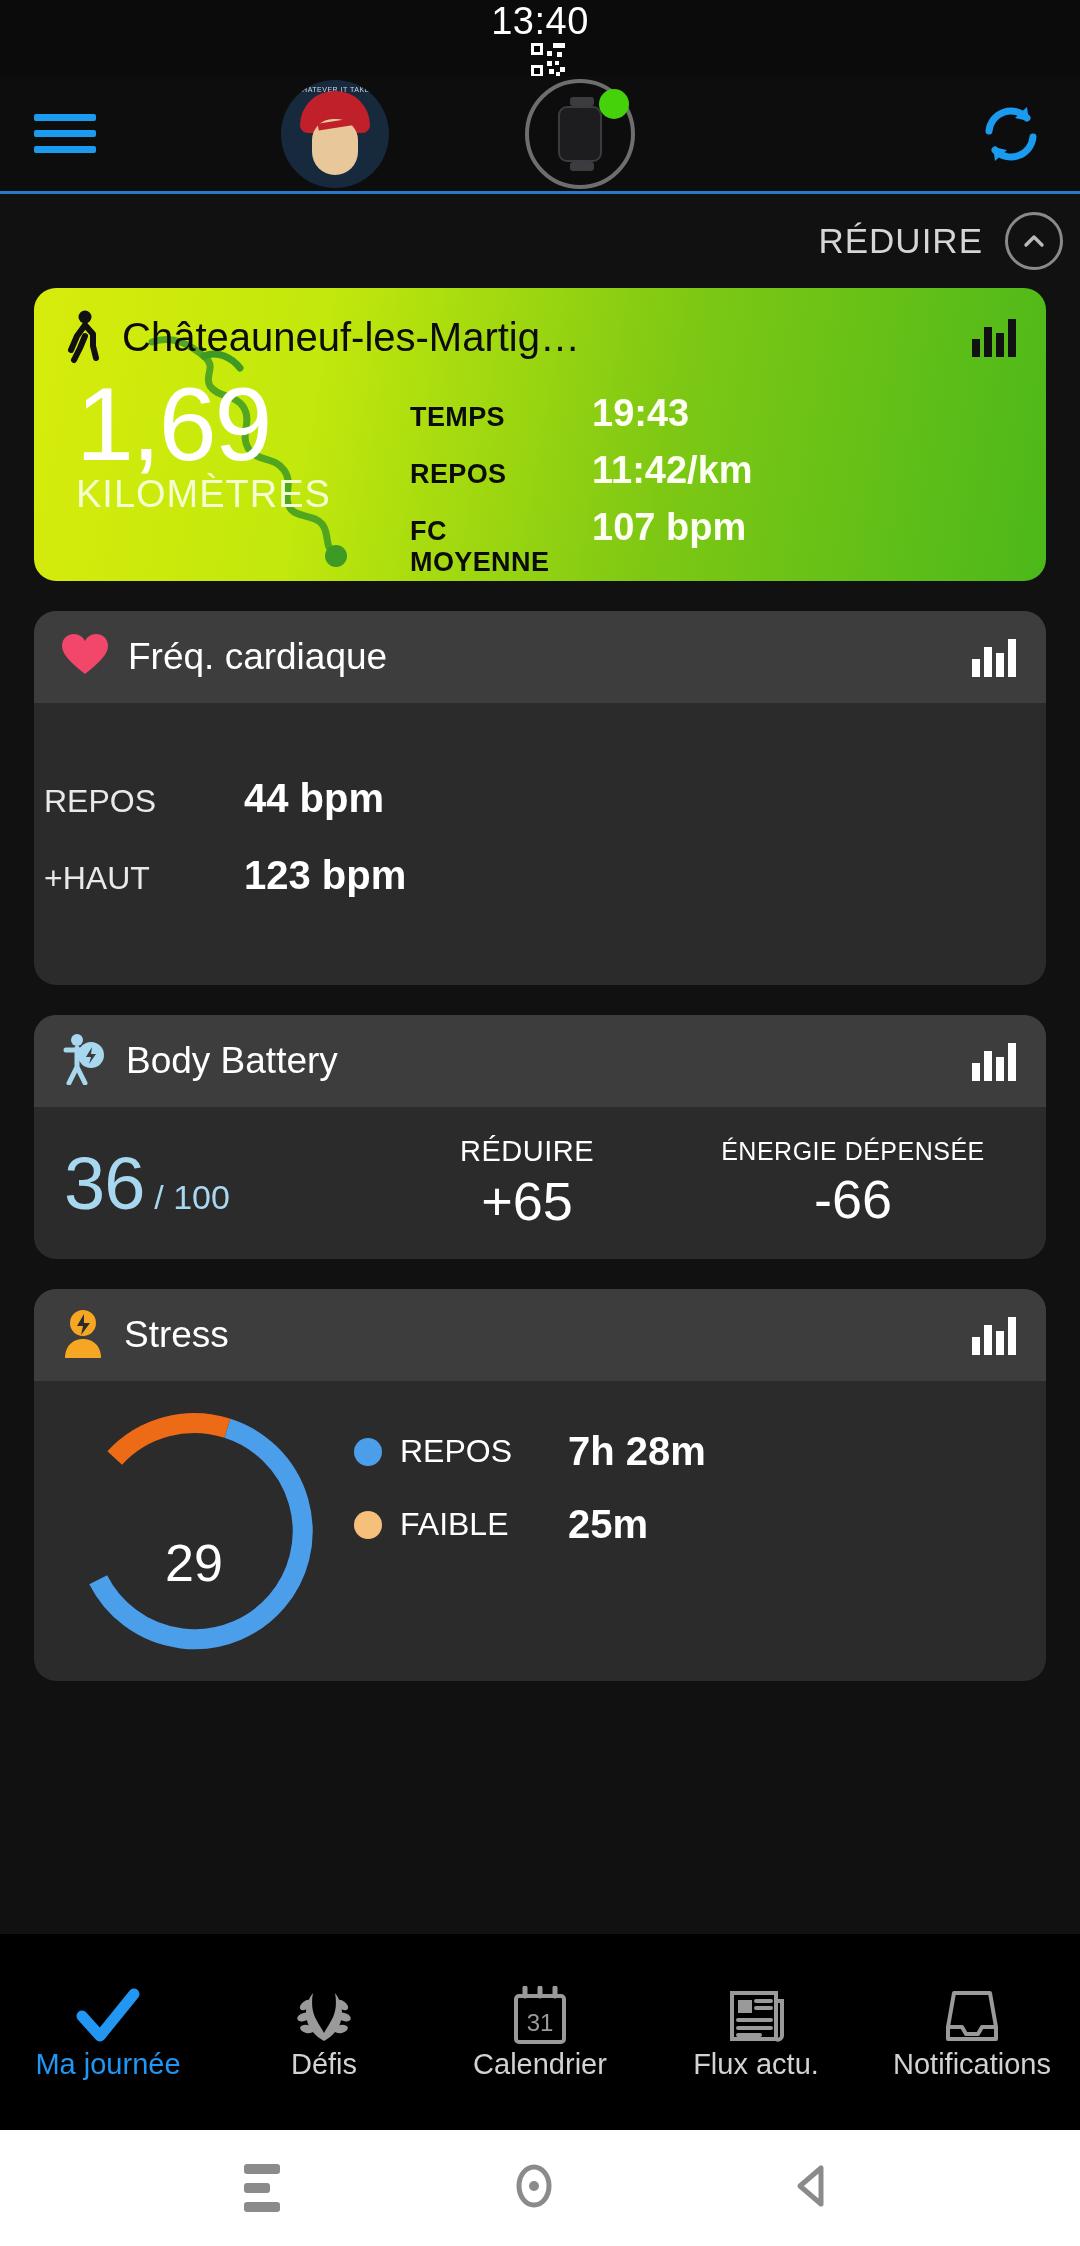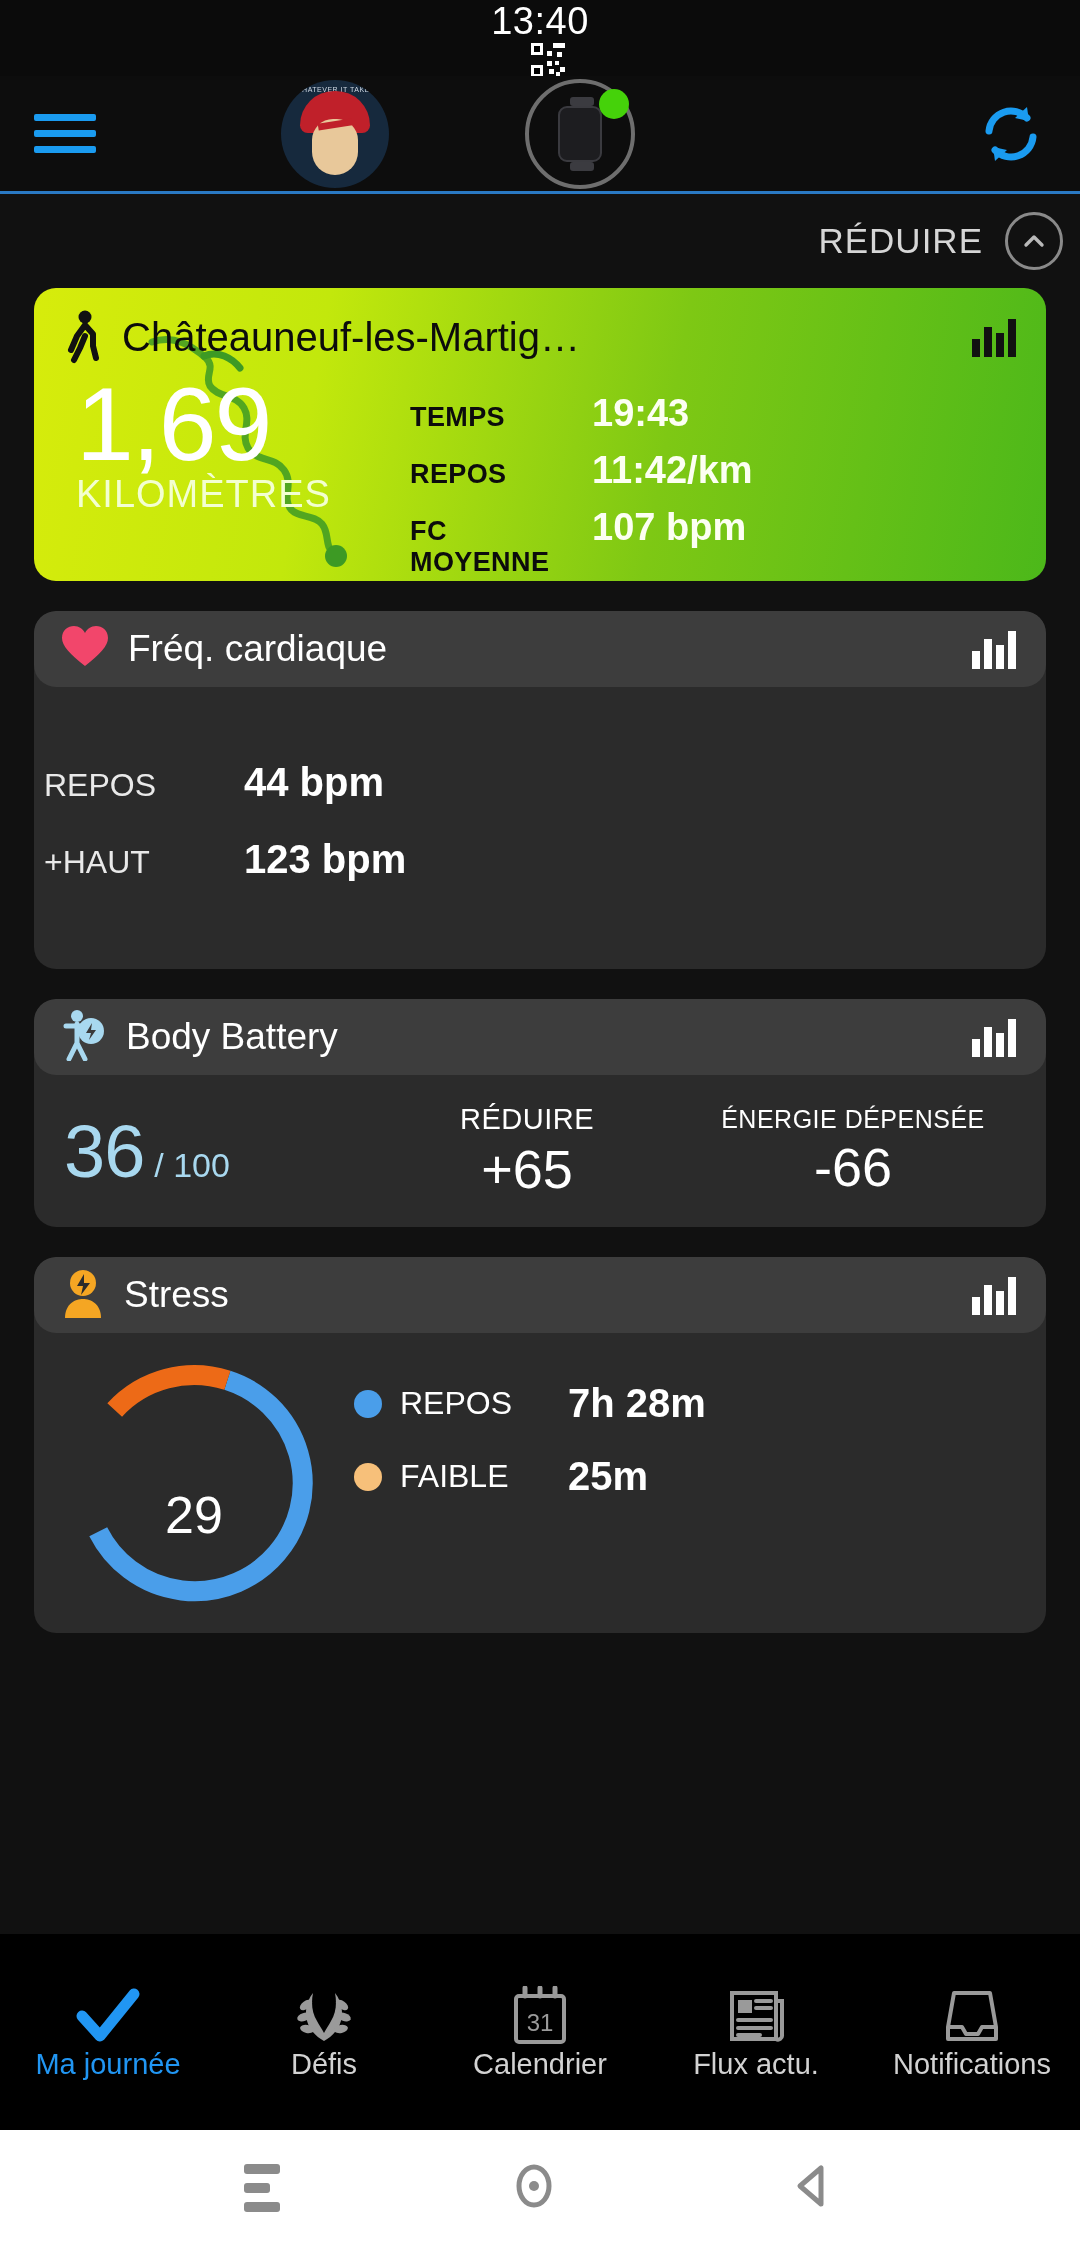--- a/index.html
+++ b/index.html
@@ -131,21 +131,21 @@
   }
   .act-unit { font-size:38px; color:#f3ffd0; letter-spacing:1px; margin-top:-6px; }
   .act-stats { flex:1; padding-top:22px; }
   .act-row { display:flex; align-items:baseline; margin-bottom:14px; }
   .act-row .k { width:182px; font-size:27px; font-weight:700; color:#0c0c0c; letter-spacing:.4px; }
   .act-row .v { font-size:38px; font-weight:700; color:#fcfff2; }
 
   
   .metric-card { background:#2b2b2b; }
   .mc-head {
-    height:76px; background:#3d3d3d; display:flex; align-items:center; padding:0 26px;border-radius:22px;
+    height:92px; background:#3d3d3d; display:flex; align-items:center; padding:0 26px;
   }
   .mc-title { margin-left:18px; font-size:37px; color:#fff; }
   .mc-head .bars-icon { margin-left:auto; }
   .mc-body { position:relative; }
 
   
   .hr-body { height:282px; display:flex; align-items:center; }
   .hr-gauge { width:320px; display:flex; justify-content:center; position:relative; }
   .hr-center {
     position:absolute; top:50%; left:50%; transform:translate(-50%,-50%);

